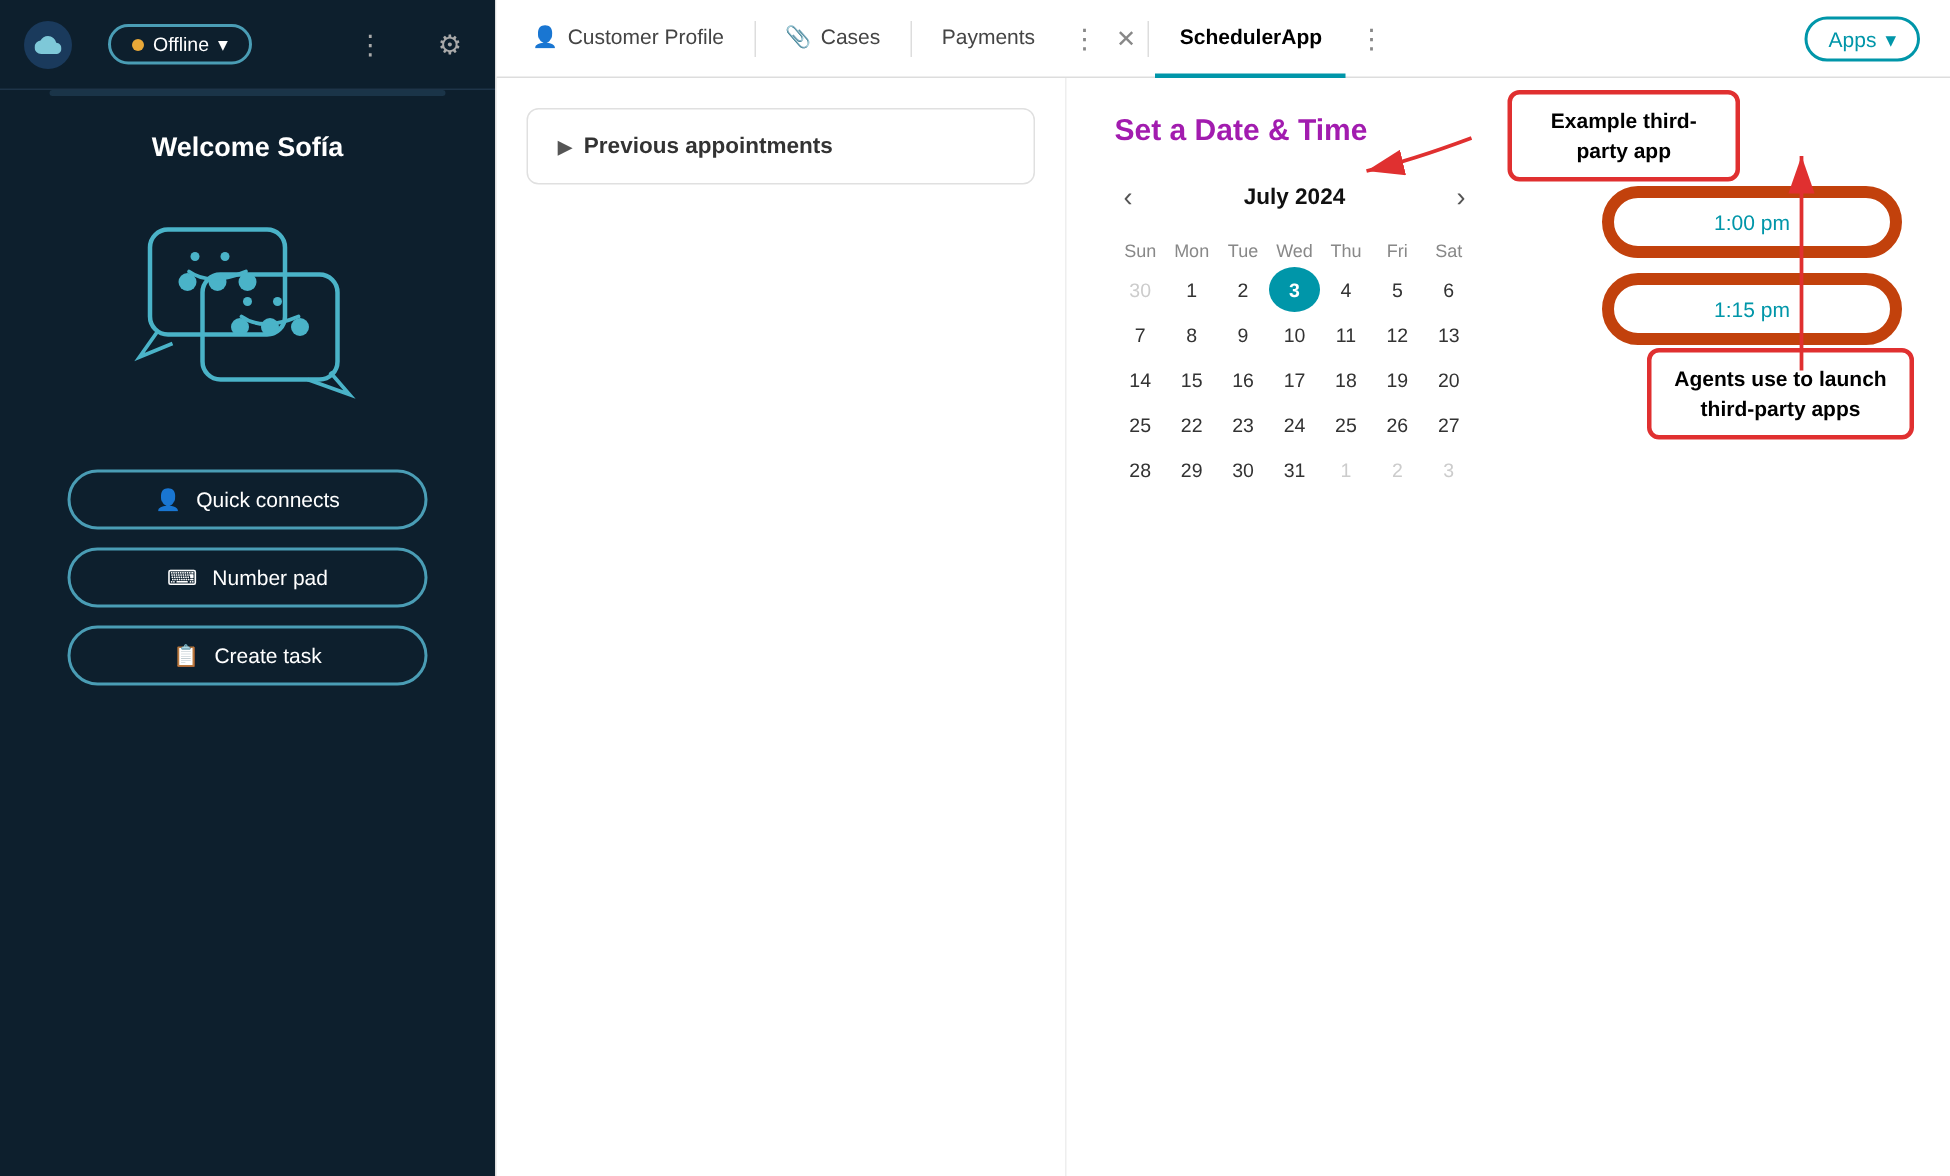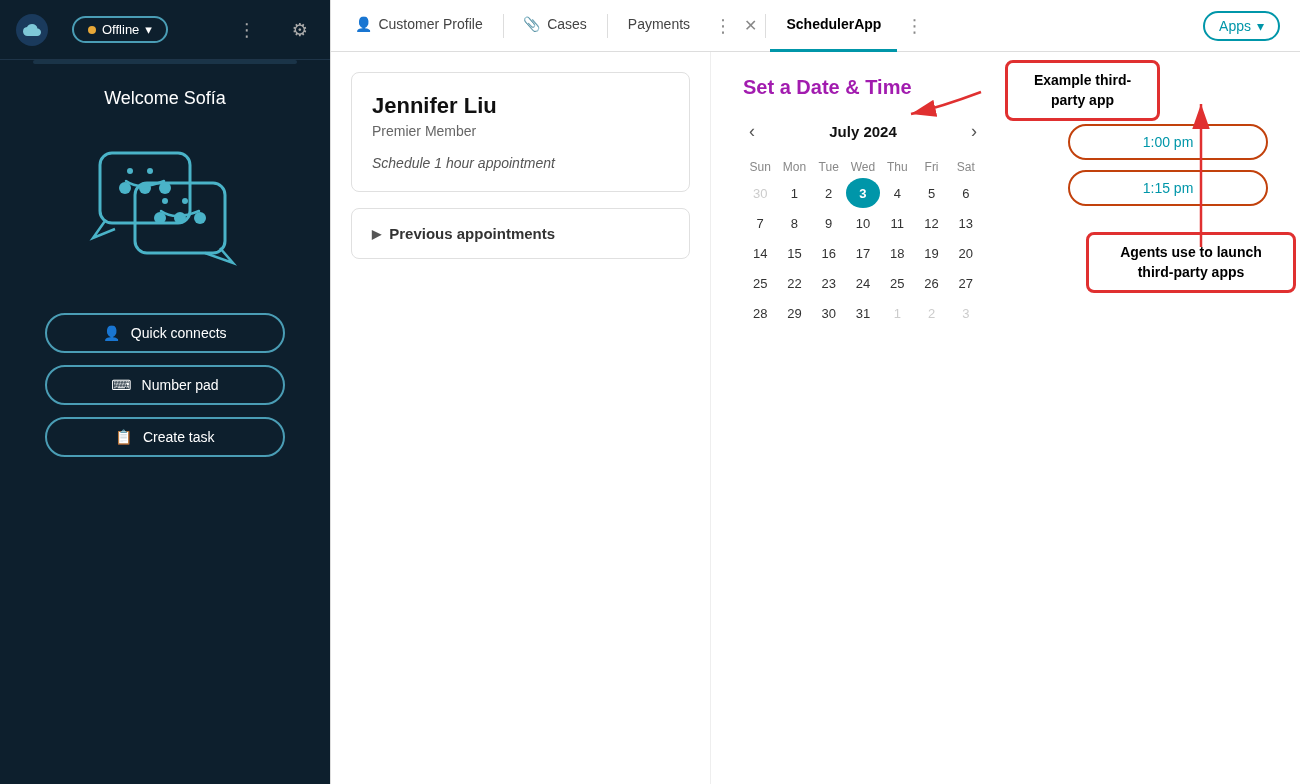--- a/index.html
+++ b/index.html
@@ -59,21 +59,21 @@
       flex: 1;
       display: flex;
       flex-direction: column;
       align-items: center;
       padding: 24px 16px;
       overflow-y: auto;
     }
     .welcome-title {
       color: #fff;
       font-size: 18px;
-      font-weight: 400;
+      font-weight: 700;
       margin-bottom: 24px;
     }
 
     
     .chat-illustration {
       width: 160px;
       height: 140px;
       position: relative;
       margin-bottom: 40px;
     }
@@ -280,21 +280,21 @@
     .time-slots {
       position: absolute;
       right: 32px;
       top: 72px;
       display: flex;
       flex-direction: column;
       gap: 10px;
     }
     .time-slot {
       width: 200px;
-      border: 2px solid #c2410c;
+      border: 8px solid #c2410c;
       color: #0096a9;
       border-radius: 24px;
       padding: 8px 16px;
       text-align: center;
       cursor: pointer;
       font-size: 14px;
       font-weight: 500;
       background: #fff;
     }
 
@@ -430,25 +430,20 @@
     <div class="tabs-spacer"></div>
     <button class="apps-btn">
       <span>Apps</span>
       <span>▾</span>
     </button>
   </div>
 
   <div class="main-body">
 
     <div class="left-panel">
-      <div class="customer-card">
-        <div class="customer-name">Jennifer Liu</div>
-        <div class="customer-tier">Premier Member</div>
-        <div class="appointment-note">Schedule 1 hour appointment</div>
-      </div>
       <div class="prev-appointments">
         <span class="arrow">▶</span>
         <span>Previous appointments</span>
       </div>
     </div>
 
     <div class="right-panel" style="position:relative;">
 
       <div class="scheduler-title">Set a Date &amp; Time</div>
 
@@ -522,21 +517,21 @@
 
       <div class="time-slots">
         <button class="time-slot">1:00 pm</button>
         <button class="time-slot">1:15 pm</button>
       </div>
 
       <div class="annotation-box annot-top" style="position:absolute; top:8px; right:140px; width:155px; z-index:101;">
         <span>Example third-party app</span>
       </div>
 
-      <div class="annotation-box annot-bottom" style="position:absolute; top:180px; right:4px; width:210px; z-index:101;">
+      <div class="annotation-box annot-bottom" style="position:absolute; top:180px; right:24px; width:178px; z-index:101;">
         <span>Agents use to launch third-party apps</span>
       </div>
 
       <svg class="arrows-overlay" style="position:absolute;top:0;left:0;width:100%;height:100%;pointer-events:none;z-index:102;">
 
         <defs>
           <marker id="arrowhead-red" markerWidth="10" markerHeight="7" refX="10" refY="3.5" orient="auto">
             <polygon points="0 0, 10 3.5, 0 7" fill="#e03030"></polygon>
           </marker>
         </defs>

